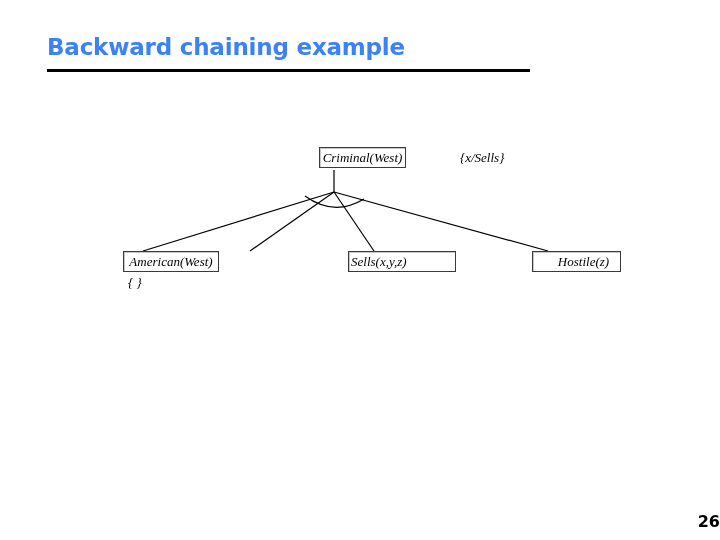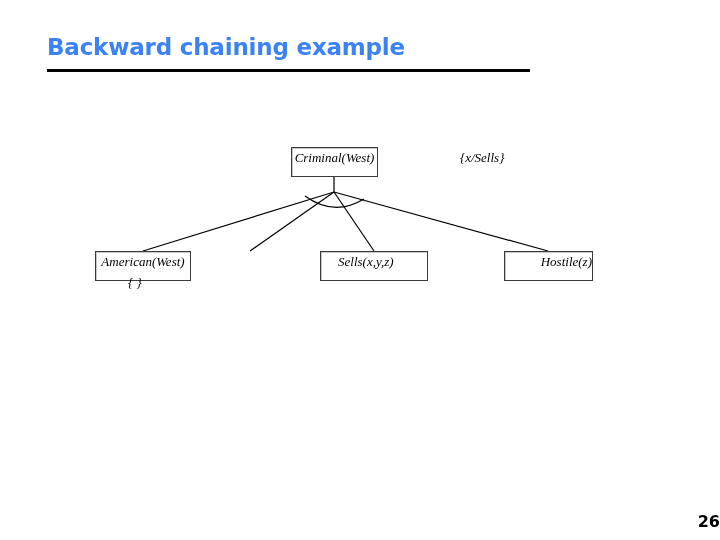--- a/index.html
+++ b/index.html
@@ -55,46 +55,47 @@
     height: 540px;
     pointer-events: none;
   }
 
   .goal-node {
     position: absolute;
     box-sizing: border-box;
     background: #ffffff;
     border: 1px solid #3a3a3a;
     box-shadow: inset 1px 1px 0 0 #c8c8c8;
-    height: 30px;
+    height: 21px;
     line-height: 19px;
     text-align: center;
     font-family: "Liberation Serif", serif;
     font-style: italic;
     font-size: 13px;
     color: #000000;
     white-space: nowrap;
     overflow: hidden;
+    margin-left: 28px;
   }
 
   .subst-label {
     position: absolute;
     font-family: "Liberation Serif", serif;
     font-style: italic;
     font-size: 13px;
     color: #000000;
     white-space: nowrap;
   }
 
   
   #node-criminal   { left: 291px; top: 147px; width: 87px; }
   #node-american   { left: 95px;  top: 251px; width: 96px; }
   #node-weapon     { left: 211px; top: 251px; width: 78px; }
-  #node-sells      { left: 320px; top: 251px; width: 108px; text-align: left; padding-left: 17px; }
-  #node-hostile    { left: 504px; top: 251px; width: 89px; text-align: right; padding-left: 14px; }
+  #node-sells      { left: 320px; top: 251px; width: 108px; text-align: left; padding-left: 2px; }
+  #node-hostile    { left: 504px; top: 251px; width: 89px; text-align: center; padding-left: 14px; }
 
   #subst-root      { left: 460px; top: 150px; }
   #subst-american  { left: 128px; top: 275px; }
 
   
   #page-number {
     position: absolute;
     right: 0;
     bottom: 9px;
     font-family: "DejaVu Sans", sans-serif;

